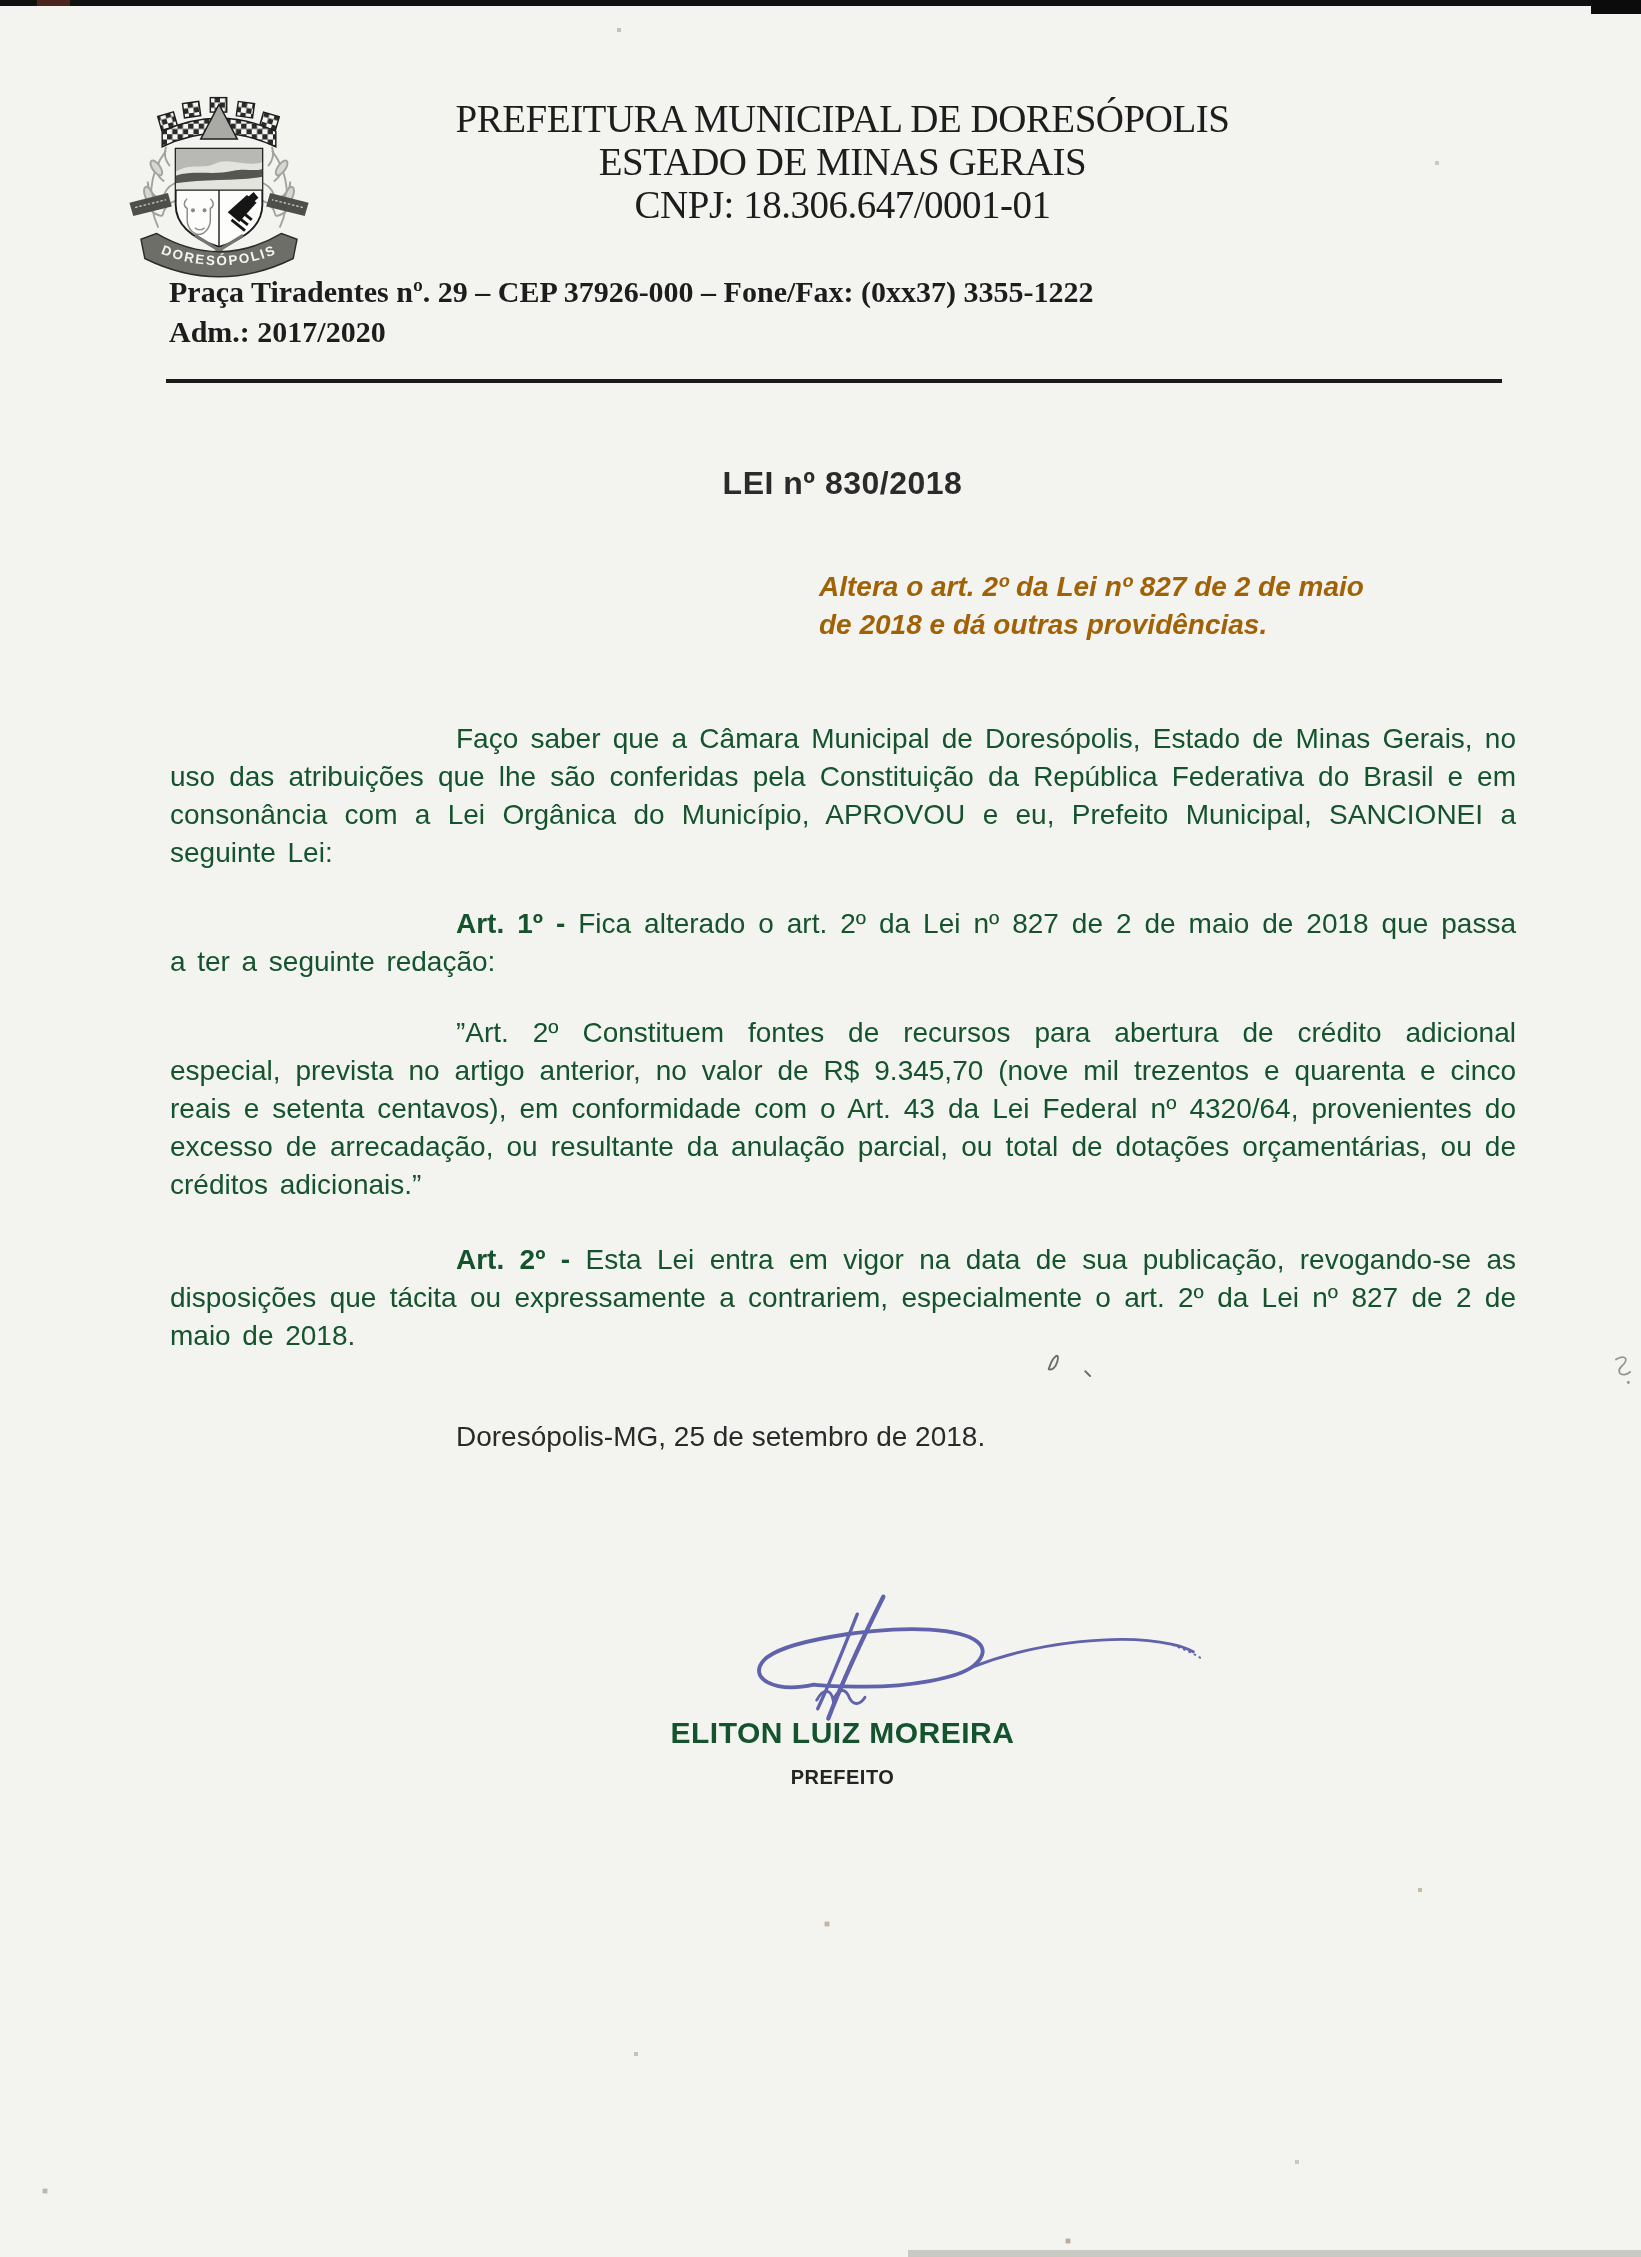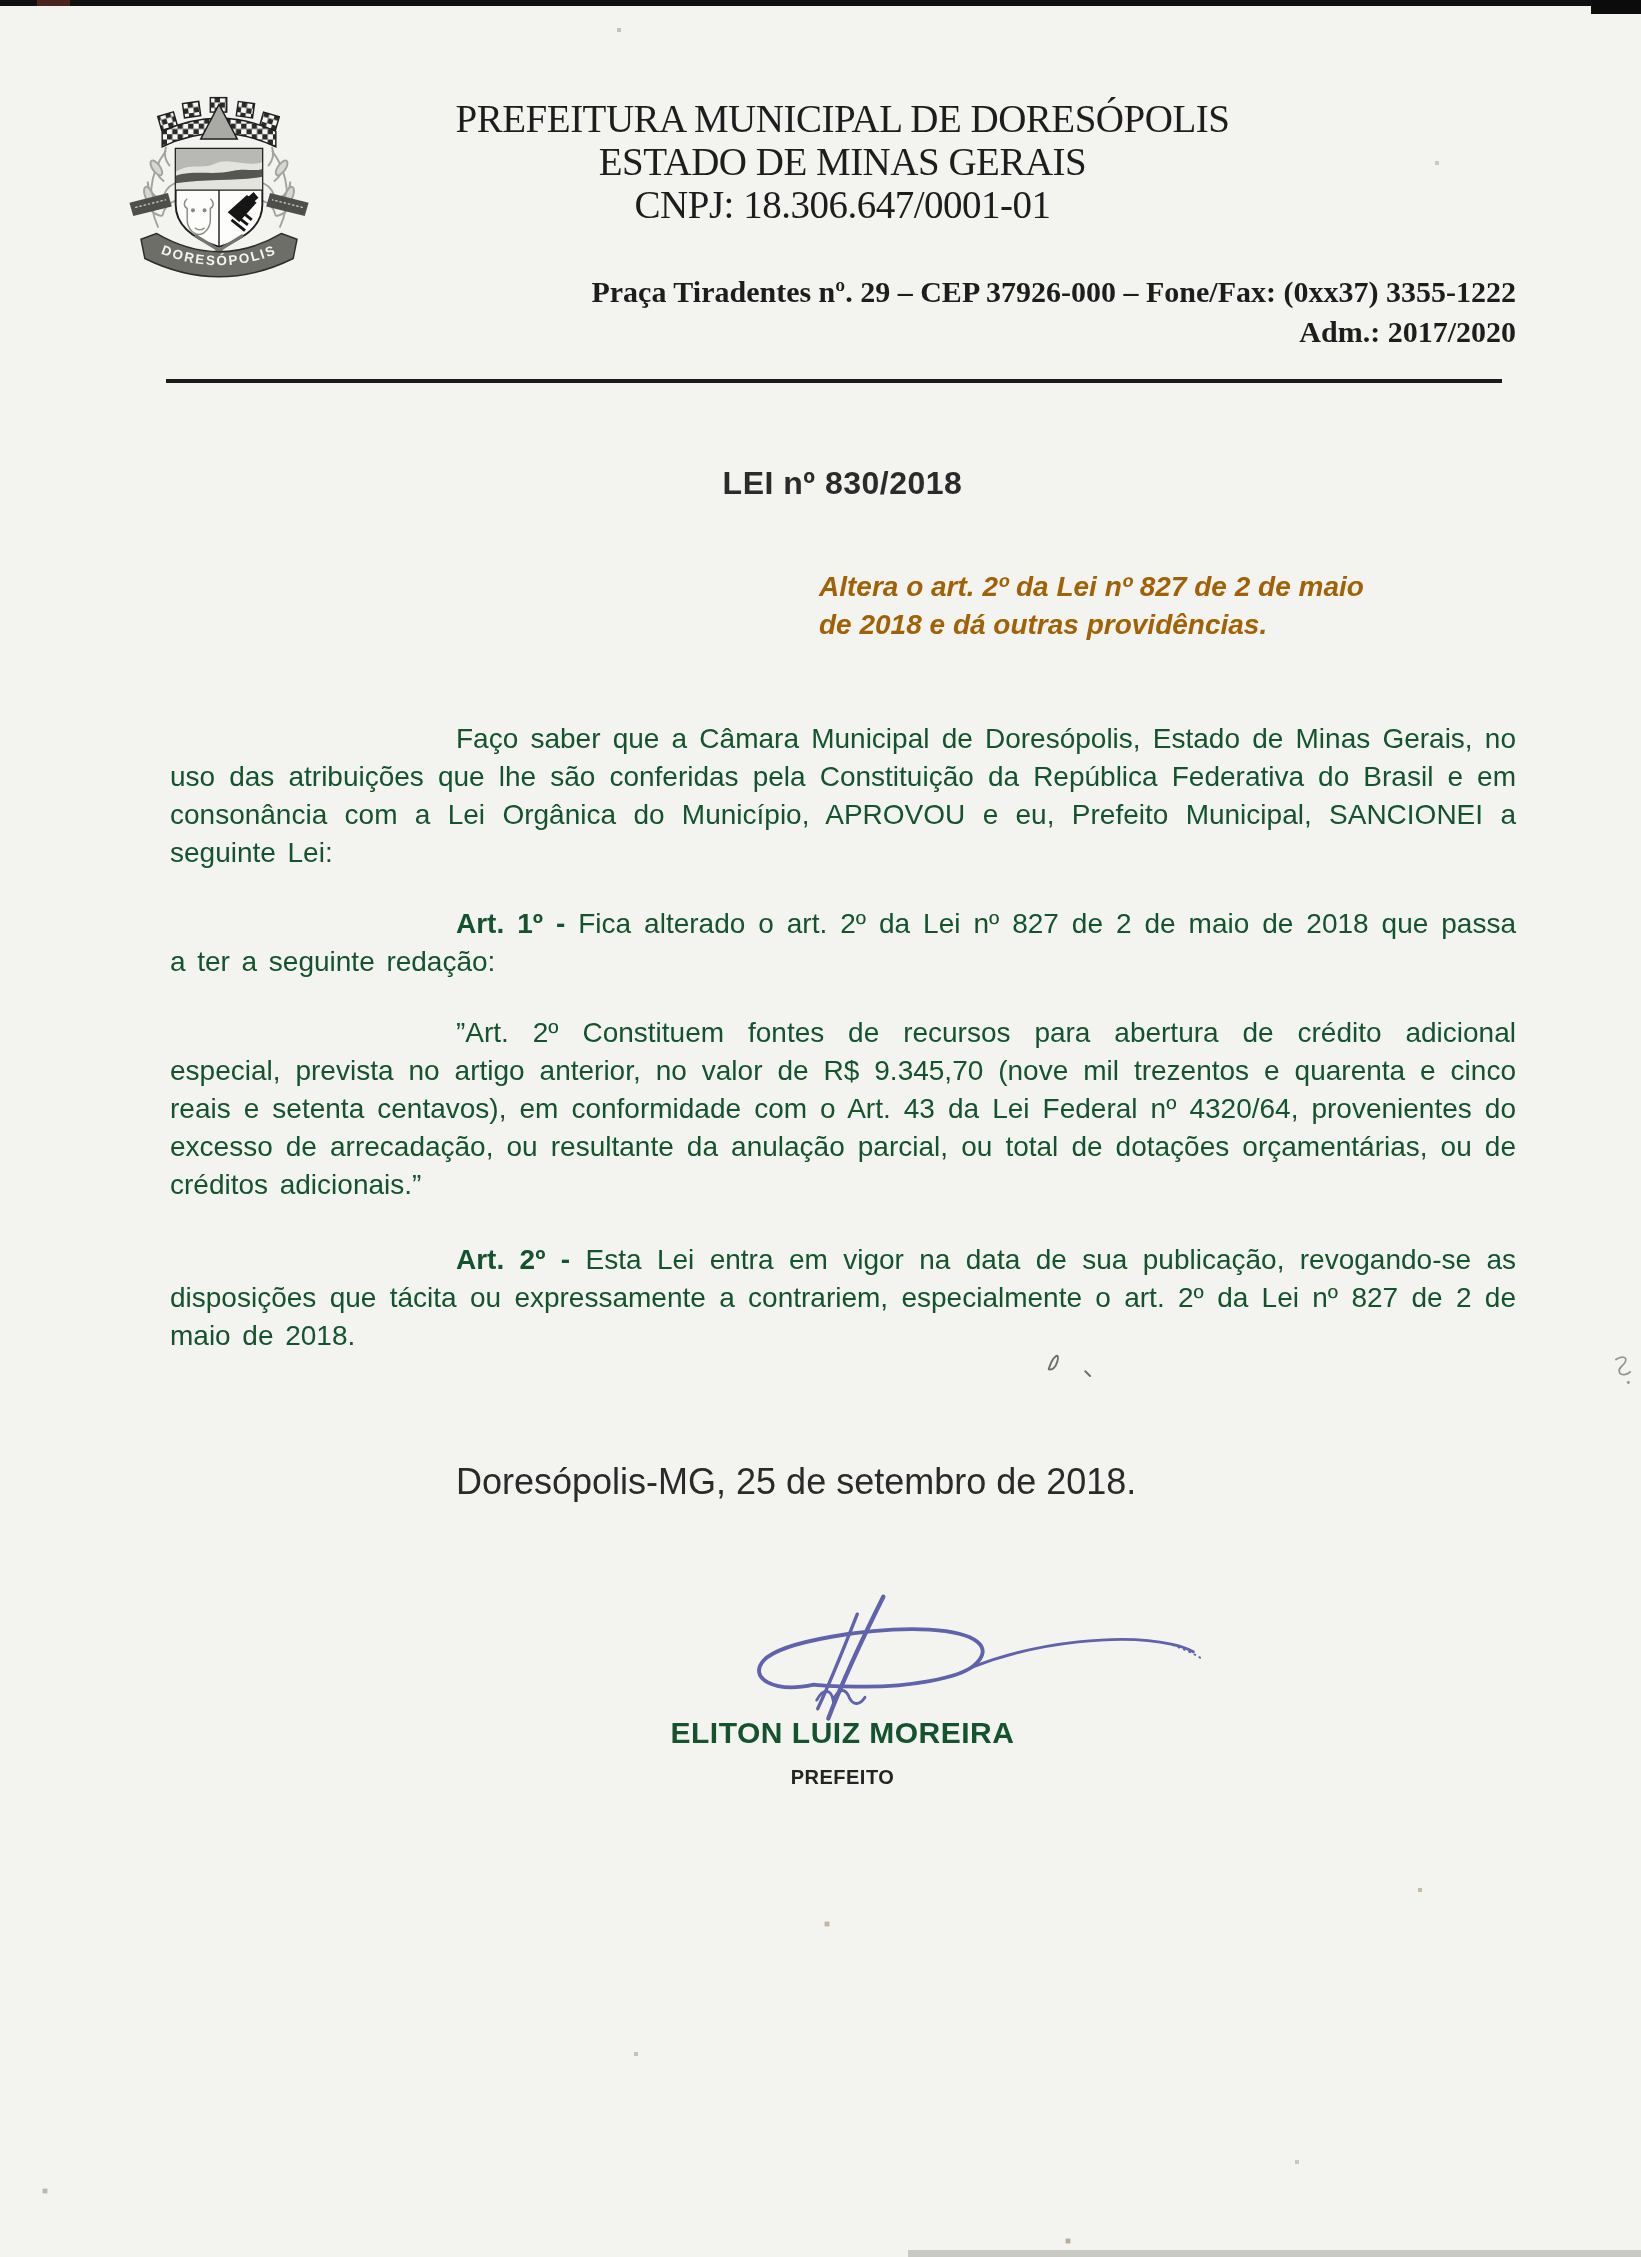--- a/index.html
+++ b/index.html
@@ -33,21 +33,21 @@
   .crest-box { position:absolute; left:114px; top:81px; width:210px; height:198px; }
   .org-block {
     position:absolute; left:169px; top:97px; width:1347px;
     text-align:center;
     font-family:"Liberation Serif", serif; font-weight:normal;
     font-size:39px; line-height:43px; letter-spacing:-0.5px;
     color:#1d1d1d;
   }
   .address-block {
     position:absolute; left:169px; top:272px; width:1347px;
-    text-align:right;
+    text-align:left;
     font-family:"Liberation Serif", serif; font-weight:bold;
     font-size:30px; line-height:40px;
     color:#1d1d1d;
   }
   .rule { position:absolute; left:166px; top:379px; width:1336px; height:3.9px; background:#1b1b1b; }
 
   
   .law-title {
     position:absolute; left:169px; top:465px; width:1347px;
     text-align:center; font-weight:bold; font-size:32px; color:#2b2b2b;
@@ -63,21 +63,21 @@
     font-size:28px; line-height:38px;
     text-align:justify; text-indent:286px;
     word-spacing:3.9px;
     color:#14532d;
   }
   .par-preamble { top:720px; }
   .par-art1 { top:905px; }
   .par-quote { top:1014px; }
   .par-art2 { top:1241px; }
   .lead-bold { font-weight:bold; }
-  .dateline { position:absolute; left:456px; top:1421px; font-size:36px; color:#2a2a2a;margin-top:40px; }
+  .dateline { position:absolute; left:456px; top:1421px; font-size:28px; color:#2a2a2a; }
 
   
   .sig-svg { position:absolute; left:719px; top:1591px; }
   .sig-name {
     position:absolute; left:169px; top:1716px; width:1347px;
     text-align:center; font-weight:bold; font-size:30px; letter-spacing:0.5px; color:#14532d;
   }
   .sig-role {
     position:absolute; left:169px; top:1766px; width:1347px;
     text-align:center; font-weight:bold; font-size:20px; letter-spacing:0.5px; color:#242424;

